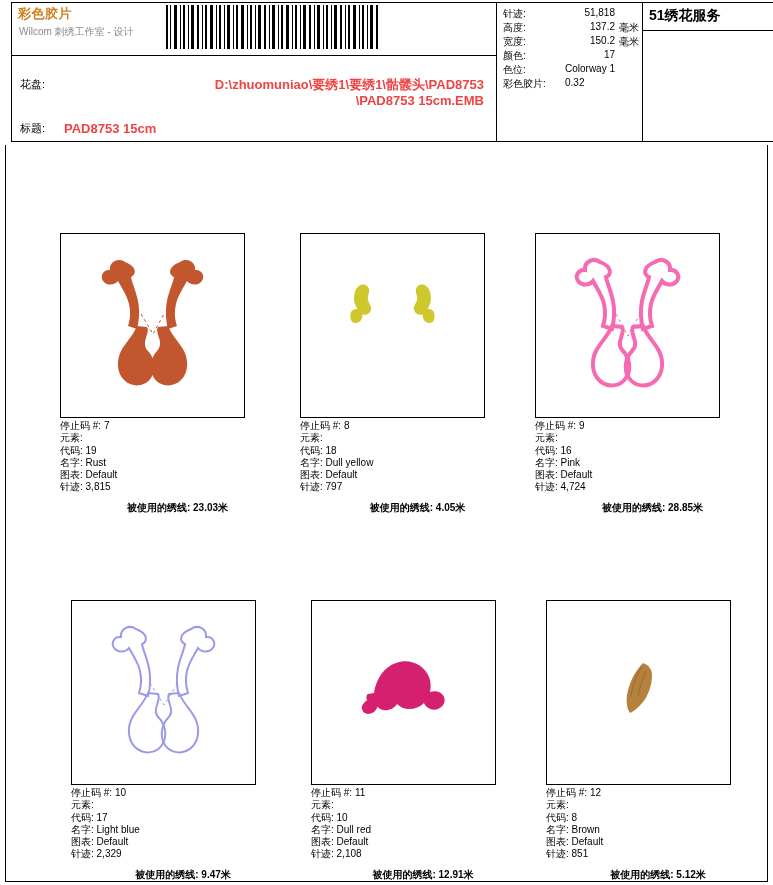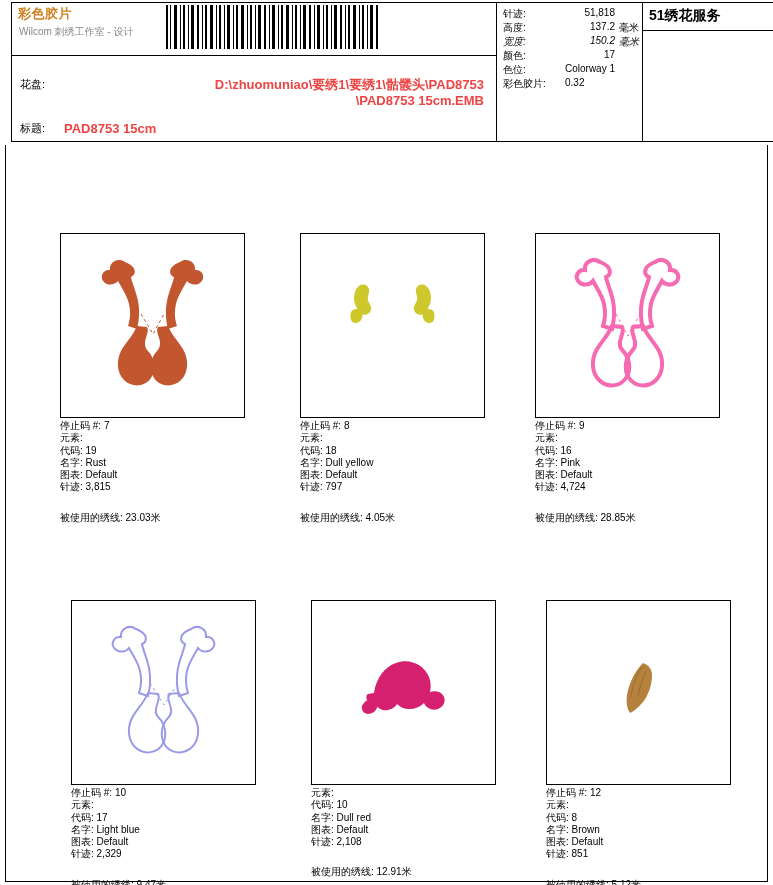--- a/index.html
+++ b/index.html
@@ -155,22 +155,23 @@
   .thumb svg { display: block; }
 
   .info {
     margin-top: 2px;
     font-size: 10px;
     line-height: 12.3px;
     color: #000;
   }
   .info div { white-space: nowrap; }
   .info .used {
-    font-weight: normal;
-    margin-top: 18px;
+    font-weight: bold;
+    margin-top: 8px;
+    text-align: center;
   }
 
   
   .col0 { left: 54px; }
   .col1 { left: 294px; }
   .col2 { left: 529px; }
   
   .row0 { top: 88px; }
   .row1 { top: 455px; padding-left: 11px; }
 </style>
@@ -253,21 +254,21 @@
     <div class="spec-row" style="top:4px;">
       <span class="spec-key">针迹:</span>
       <span class="spec-val">51,818</span>
       <span class="spec-unit"></span>
     </div>
     <div class="spec-row" style="top:18px;">
       <span class="spec-key">高度:</span>
       <span class="spec-val">137.2</span>
       <span class="spec-unit">毫米</span>
     </div>
-    <div class="spec-row" style="top:32px;font-style:italic;">
+    <div class="spec-row" style="top:32px;">
       <span class="spec-key">宽度:</span>
       <span class="spec-val">150.2</span>
       <span class="spec-unit">毫米</span>
     </div>
     <div class="spec-row" style="top:46px;">
       <span class="spec-key">颜色:</span>
       <span class="spec-val">17</span>
       <span class="spec-unit"></span>
     </div>
     <div class="spec-row" style="top:60px;">
@@ -390,20 +391,21 @@
   <div class="cell col1 row1">
     <div class="thumb">
       <svg width="183" height="183" viewBox="0 0 183 183">
         <g fill="#d52070">
           <path d="M62,92 c2,-14 10,-26 22,-30 c14,-5 28,2 33,14 c2,5 2,10 1,15 c6,-2 12,0 14,5 c2,5 -1,10 -6,12 c-6,2 -12,-1 -14,-6 c-4,4 -9,6 -15,6 c-5,0 -9,-2 -12,-5 c-3,5 -9,7 -14,6 c-4,-1 -7,-4 -8,-8 c-3,1 -6,0 -8,-2 c-1,-2 -1,-5 1,-6 z"></path>
           <path d="M64,96 c-6,1 -12,4 -14,9 c-1,4 2,8 6,8 c5,0 9,-4 10,-9 z"></path>
         </g>
       </svg>
     </div>
     <div class="info">
+      <div><span>停止码 #:</span> <span>11</span></div>
       <div><span>元素:</span> <span></span></div>
       <div><span>代码:</span> <span>10</span></div>
       <div><span>名字:</span> <span>Dull red</span></div>
       <div><span>图表:</span> <span>Default</span></div>
       <div><span>针迹:</span> <span>2,108</span></div>
       <div class="used"><span>被使用的绣线:</span> <span>12.91米</span></div>
     </div>
   </div>
 
   <div class="cell col2 row1">

